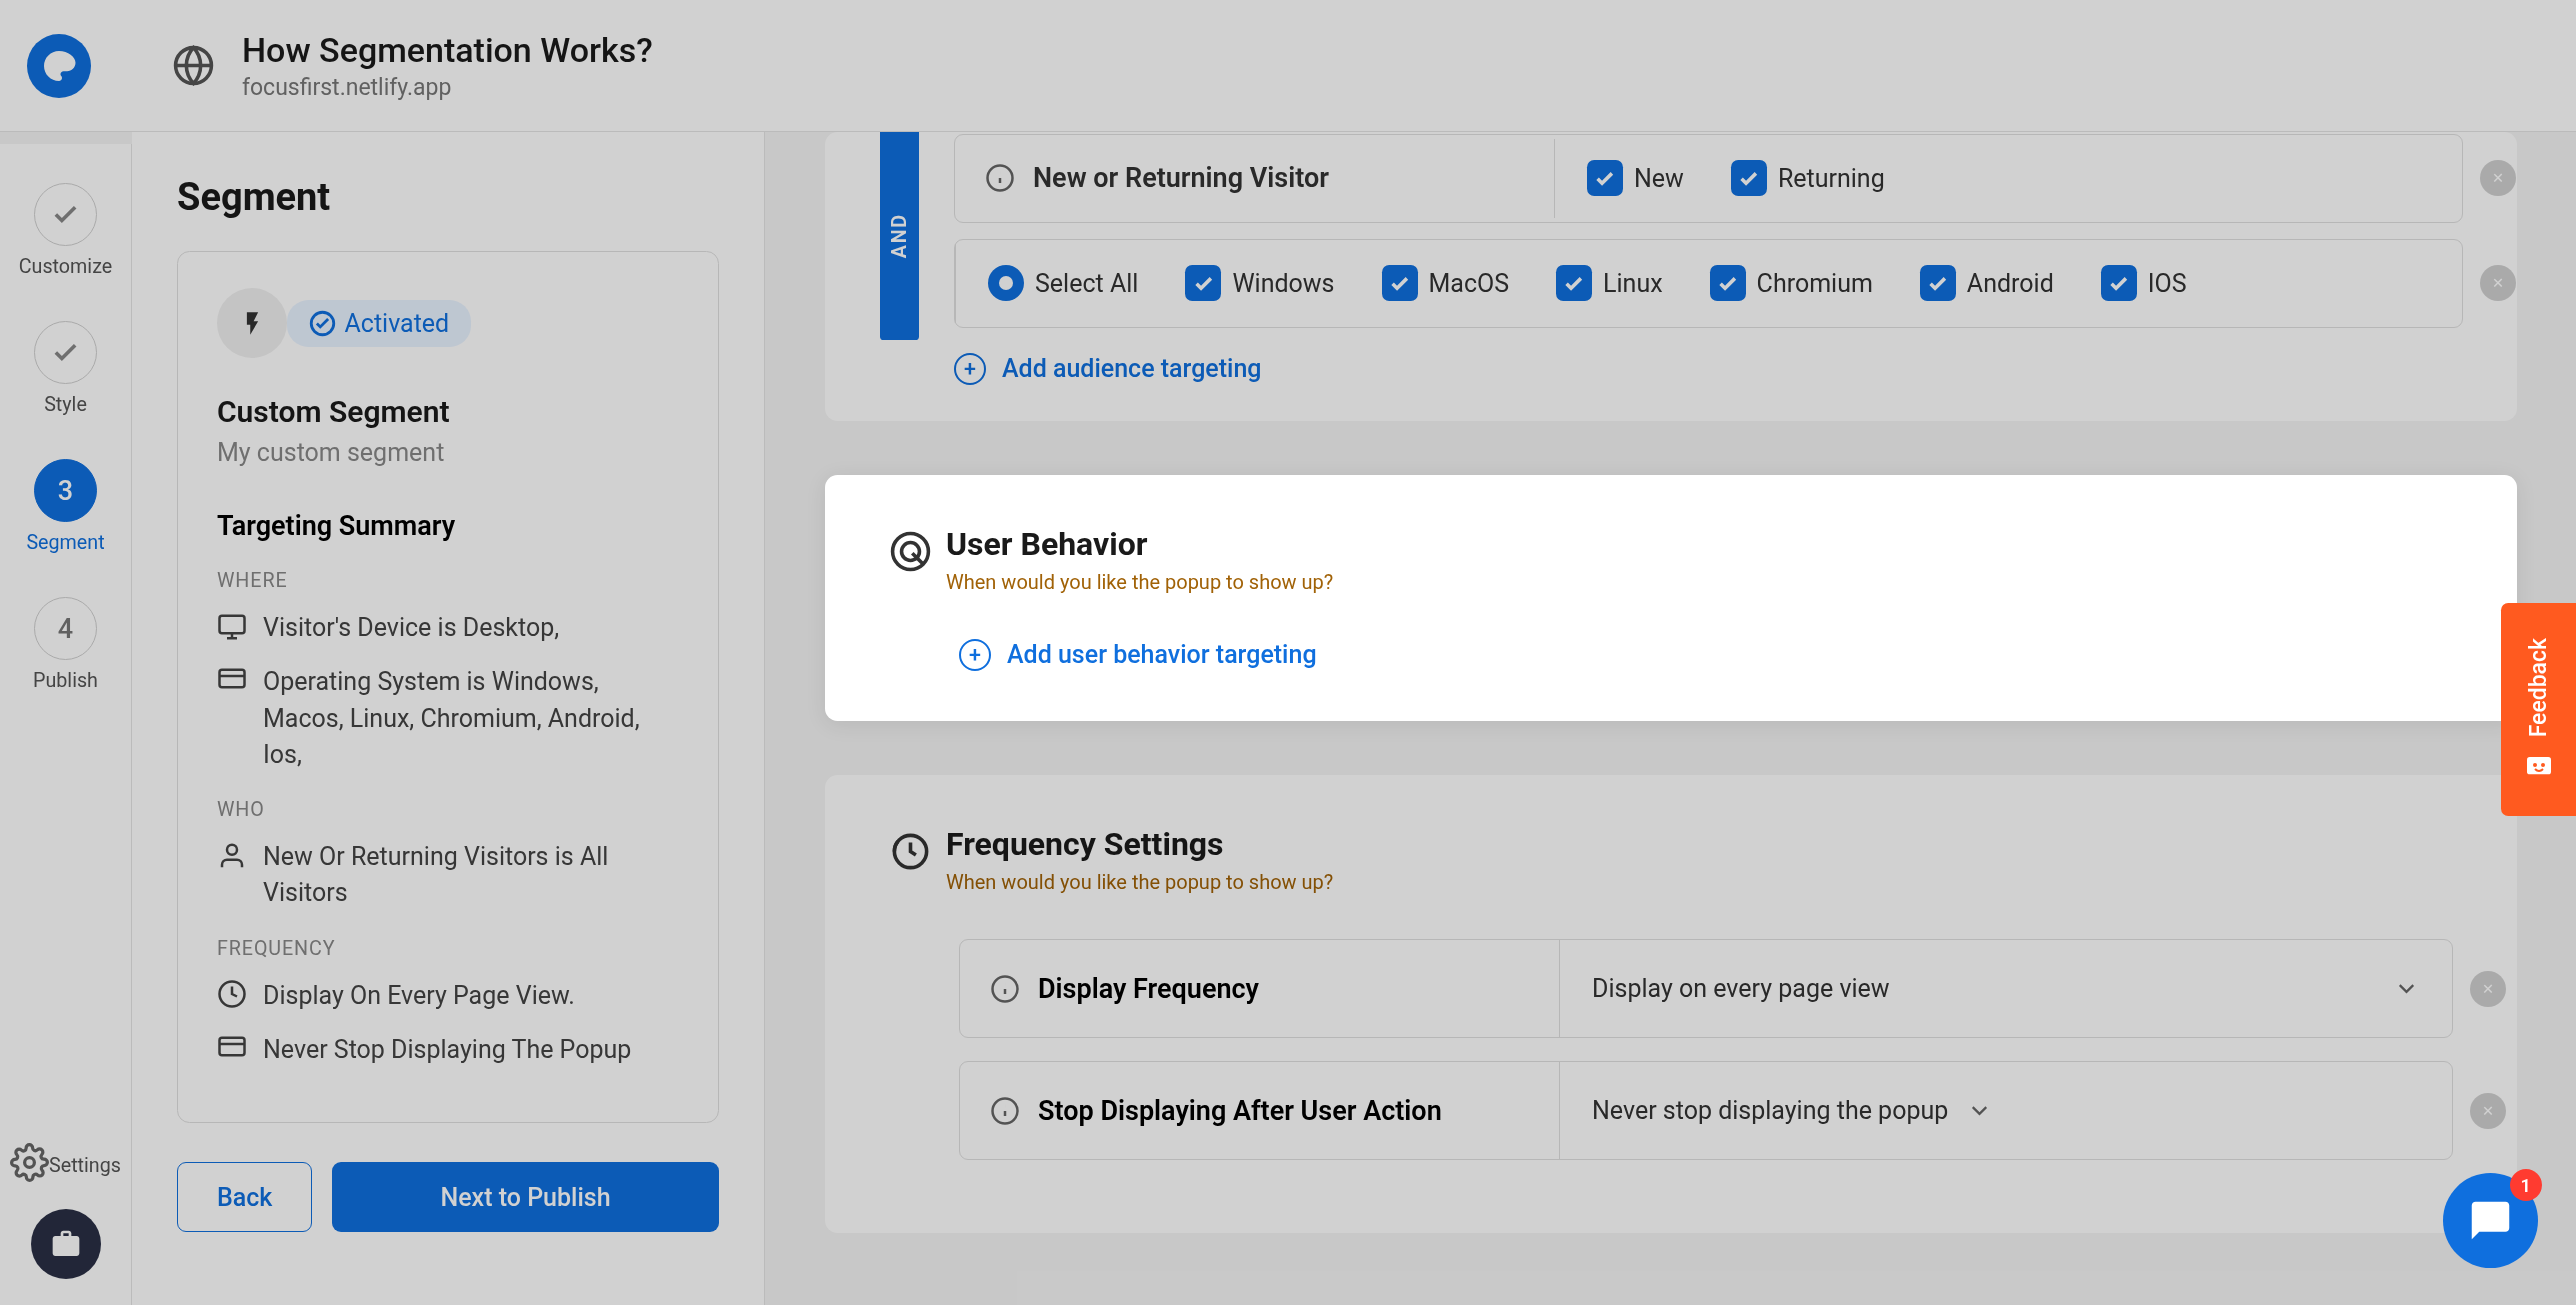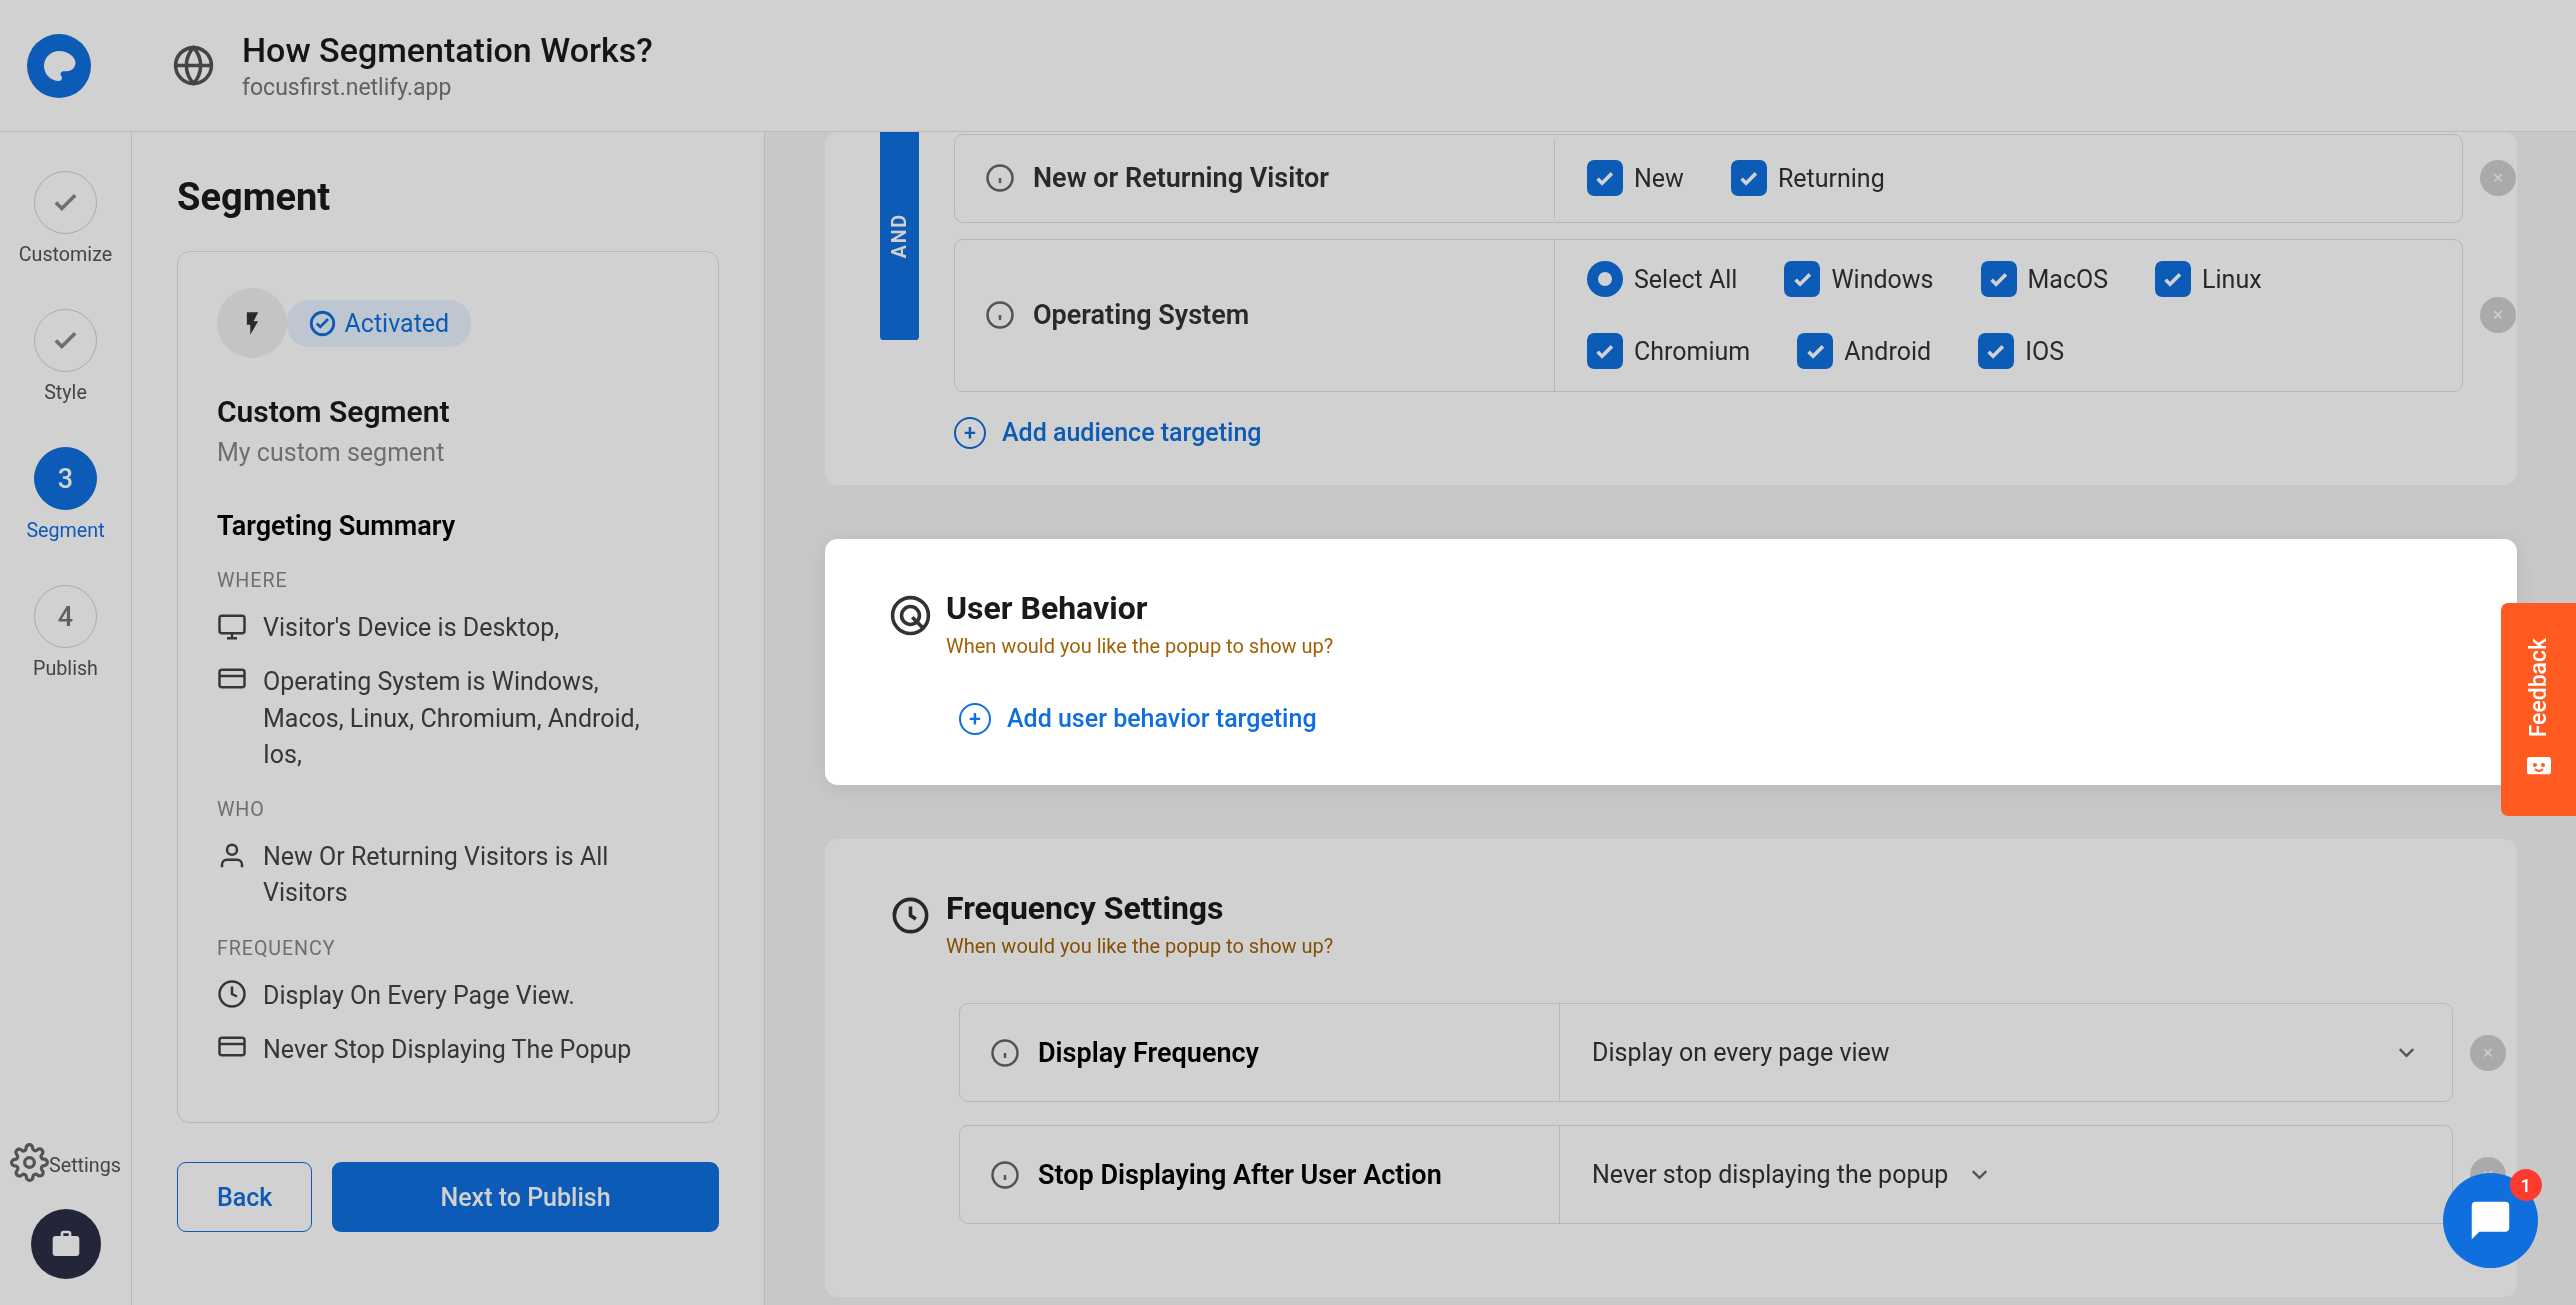--- a/index.html
+++ b/index.html
@@ -11,21 +11,21 @@
     
     .header { position: absolute; top: 0; left: 0; right: 0; height: 132px; background: #fff; border-bottom: 0.9px solid #e5e5e5; display: flex; align-items: center; padding-left: 27px; }
     .logo { width: 64px; height: 64px; border-radius: 50%; background: #0f6fde; display: flex; align-items: center; justify-content: center; }
     .logo svg { width: 36px; height: 36px; }
     .globe-icon { margin-left: 81px; width: 43px; height: 43px; color: #555; }
     .header-title-block { margin-left: 27px; }
     .header-title { font-size: 34px; font-weight: 500; color: #1a1a1a; }
     .header-subtitle { font-size: 23px; color: #777; margin-top: 3.6px; }
     
     
-    .left-rail { position: absolute; top: 132px; left: 0; width: 132px; bottom: 0; background: #fff; border-right: 0.9px solid #e5e5e5; display: flex; flex-direction: column; align-items: center; padding-top: 39px; }
+    .left-rail { position: absolute; top: 144px; left: 0; width: 132px; bottom: 0; background: #fff; border-right: 0.9px solid #e5e5e5; display: flex; flex-direction: column; align-items: center; padding-top: 39px; }
     .step-item { display: flex; flex-direction: column; align-items: center; margin-bottom: 43px; cursor: pointer; }
     .step-circle { width: 63px; height: 63px; border-radius: 50%; border: 1.8px solid #d0d0d0; display: flex; align-items: center; justify-content: center; color: #777; font-size: 27px; font-weight: 500; background: #fff; }
     .step-circle.done { color: #888; }
     .step-circle.active { background: #0f6fde; border-color: #0f6fde; color: #fff; }
     .step-label { font-size: 19.7px; color: #555; margin-top: 9px; }
     .step-label.active { color: #0f6fde; }
     .settings-bottom { margin-top: auto; margin-bottom: 27px; display: flex; flex-direction: row; align-items: center; }
     .settings-icon { width: 39px; height: 39px; color: #666; }
     .settings-label { font-size: 19.7px; color: #555; margin-top: 5.4px; }
     .toolbox { width: 70px; height: 70px; border-radius: 50%; background: #2a2f45; display: flex; align-items: center; justify-content: center; margin-bottom: 27px; }
@@ -252,28 +252,20 @@
                   <polyline points="20 6 9 17 4 12"></polyline>
                 </svg>
               </div>
               <span>Returning</span>
             </div>
         </div>
         <div class="row-remove">✕</div>
       </div>
 
       <div class="target-row">
-        <div class="target-row-label">
-            <svg class="info-icon" viewBox="0 0 24 24" fill="none" stroke="currentColor" stroke-width="2">
-              <circle cx="12" cy="12" r="10"></circle>
-              <line x1="12" y1="16" x2="12" y2="12"></line>
-              <line x1="12" y1="8" x2="12.01" y2="8"></line>
-            </svg>
-            <span>Operating System</span>
-          </div>
         <div class="target-row-options">
           <div class="opt">
               <div class="checkbox radio">
                 <div style="width:14.3px;height:14.3px;border-radius:50%;background:#fff;"></div>
               </div>
               <span>Select All</span>
             </div>
           <div class="opt">
               <div class="checkbox">
                 <svg class="check-svg" viewBox="0 0 24 24" fill="none" stroke="currentColor" stroke-width="4">

